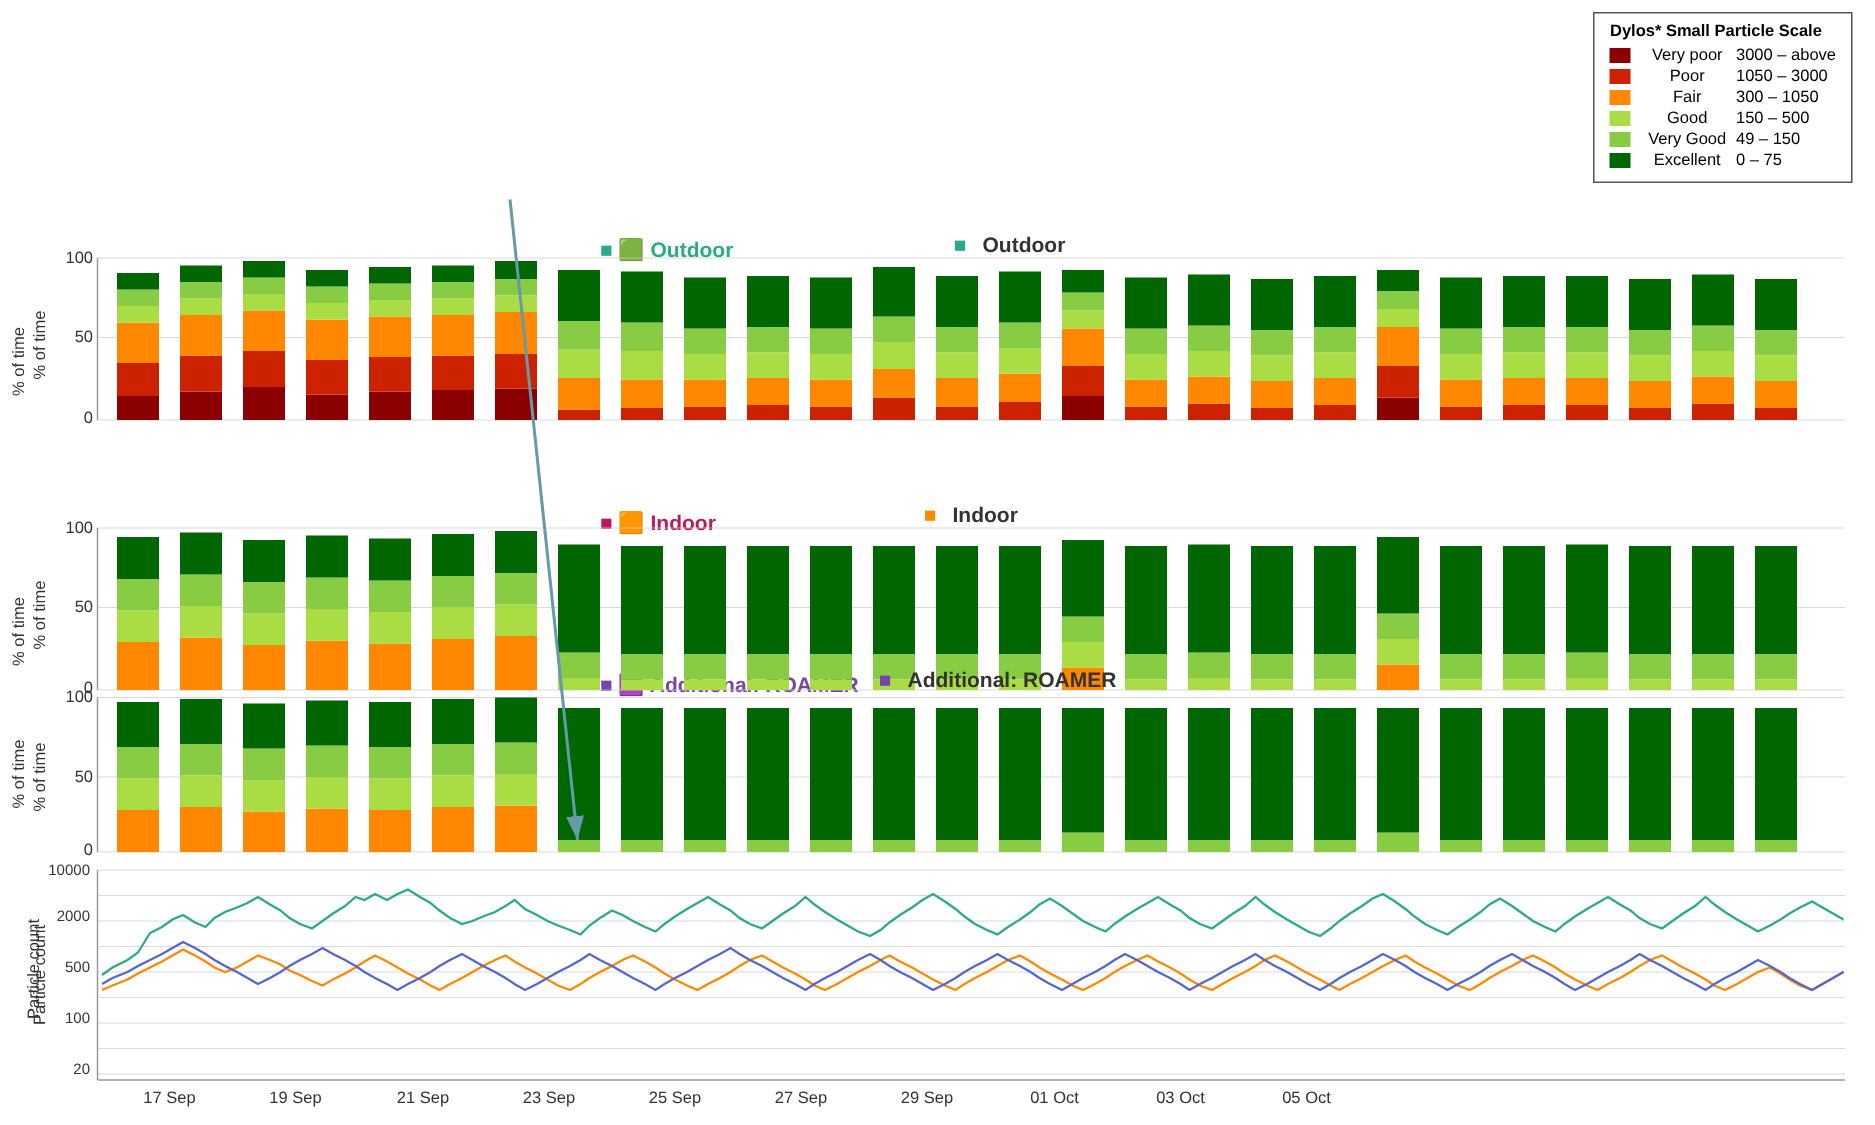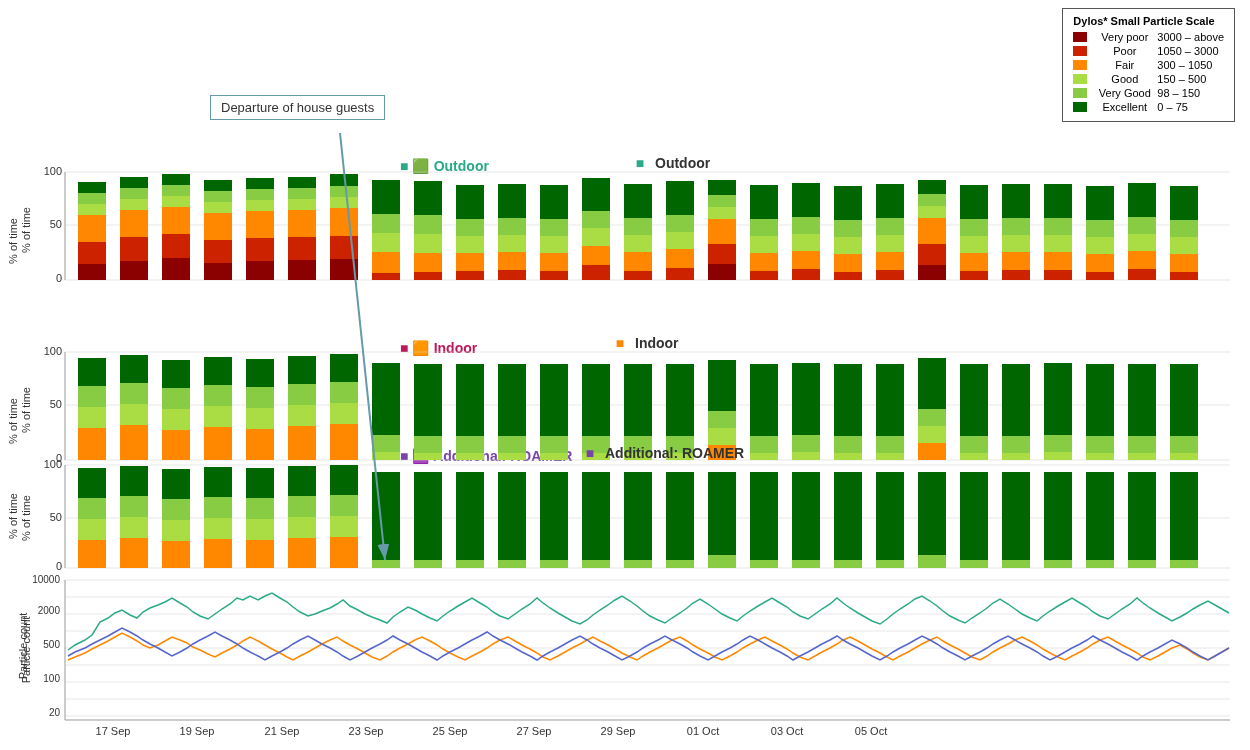--- a/index.html
+++ b/index.html
@@ -129,33 +129,30 @@
           <span class="legend-range">300  –  1050</span>
         </div>
         <div class="legend-row">
           <div class="legend-color" style="background: rgb(170, 221, 68);"></div>
           <span class="legend-label">Good</span>
           <span class="legend-range">150  –  500</span>
         </div>
         <div class="legend-row">
           <div class="legend-color" style="background: rgb(136, 204, 68);"></div>
           <span class="legend-label">Very Good</span>
-          <span class="legend-range">98   –  150</span>
+          <span class="legend-range">49   –  150</span>
         </div>
         <div class="legend-row">
           <div class="legend-color" style="background: rgb(0, 102, 0);"></div>
           <span class="legend-label">Excellent</span>
           <span class="legend-range">0    –  75</span>
         </div>
       </div>
   </div>
 
-  <div class="annotation-box">
-    <span>Departure of house guests</span>
-  </div>
 
   <svg class="annotation-arrow">
 
     <defs>
       <marker id="arrowhead" markerWidth="8" markerHeight="6" refX="8" refY="3" orient="auto">
         <polygon points="0 0, 8 3, 0 6" fill="#6699aa"></polygon>
       </marker>
     </defs>
     <line x1="340" y1="133" x2="385" y2="560" stroke="#6699aa" stroke-width="2" marker-end="url(#arrowhead)"></line>
   </svg>

